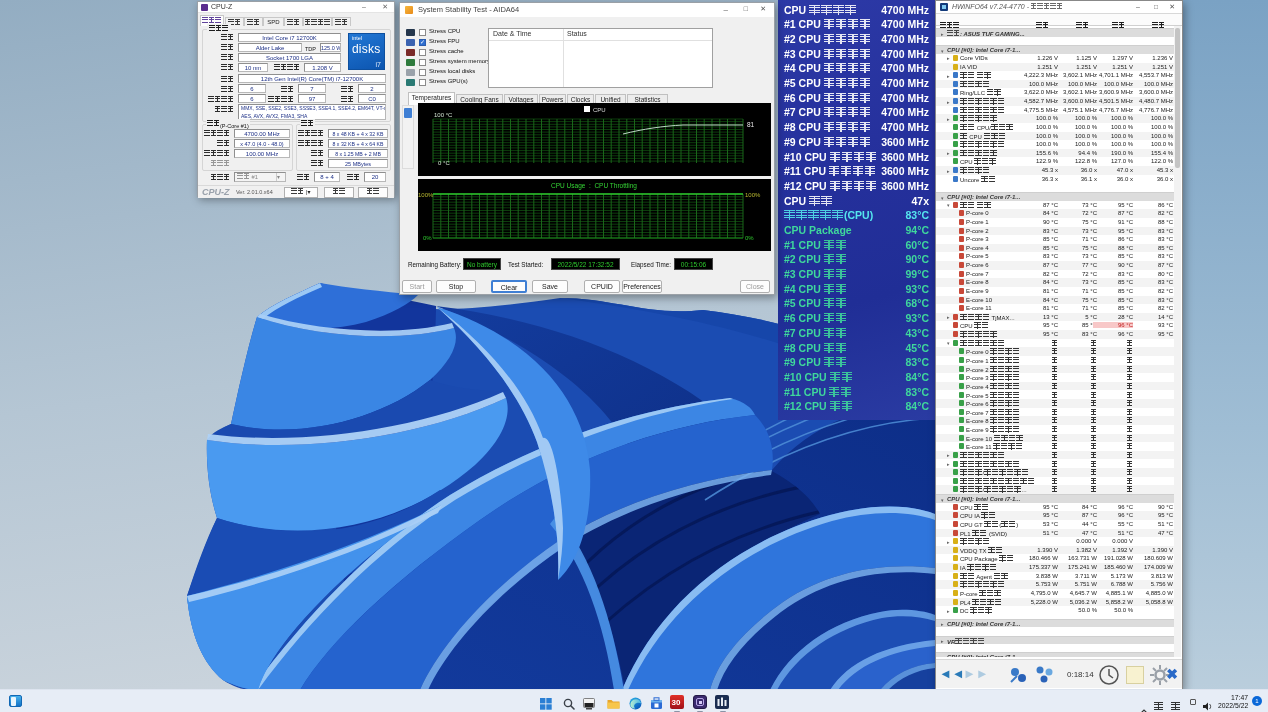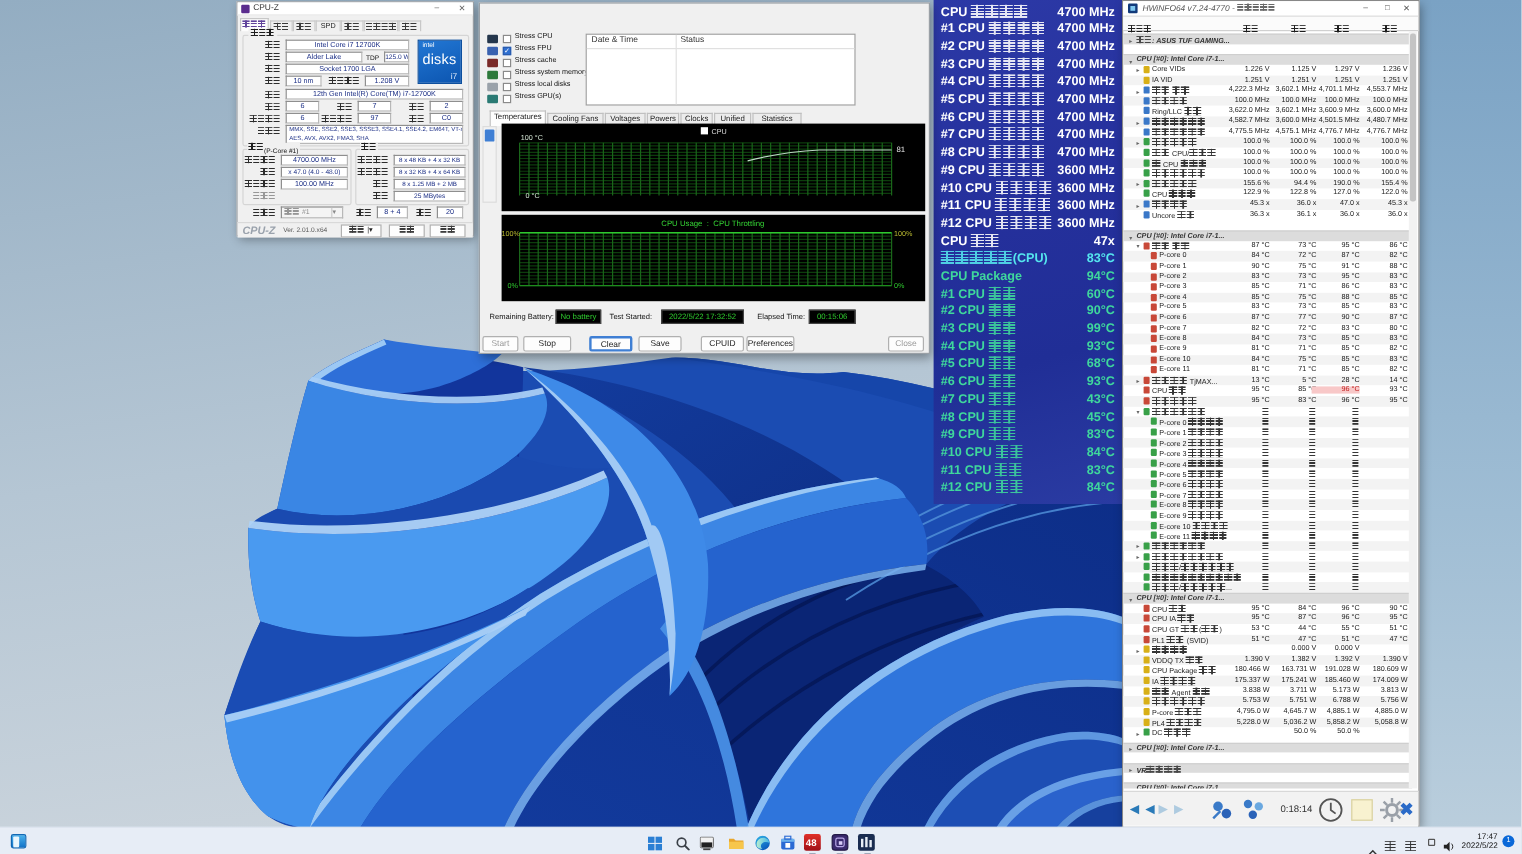--- a/index.html
+++ b/index.html
@@ -231,20 +231,27 @@
     <div class="fieldbox" style="left:166px;top:170px;width:22px;height:10px;font-size:6px;">20</div>
     <div class="abs" style="left:0;top:183px;width:100%;height:13px;border-top:1px solid #d9d9d9;background:#f0f0f0">
       <div class="abs" style="left:4px;top:1px;font-size:9px;font-weight:bold;color:#9aa2ac;font-style:italic">CPU-Z</div>
       <div class="abs" style="left:38px;top:3px;font-size:5.5px;color:#555">Ver. 2.01.0.x64</div>
       <div class="btn" style="left:86px;top:1px;width:34px;height:11px;font-size:6px;line-height:9px"><i class="k6"></i><i class="k6"></i>&nbsp;|▾</div>
       <div class="btn" style="left:126px;top:1px;width:30px;height:11px;font-size:6px;line-height:9px"><i class="k6"></i><i class="k6"></i></div>
       <div class="btn" style="left:160px;top:1px;width:30px;height:11px;font-size:6px;line-height:9px"><i class="k6"></i><i class="k6"></i></div>
     </div>
   </div>
 <div class="win" style="left:399px;top:2px;width:376px;height:293px;z-index:10">
+    <div class="abs" style="left:0;top:0;width:100%;height:14px;background:#fff">
+      <div class="abs" style="left:5px;top:3px;width:8px;height:8px;background:linear-gradient(135deg,#f6b73c,#e88a1a);border-radius:1px"></div>
+      <div class="abs" style="left:18px;top:2px;font-size:7.5px;color:#444">System Stability Test - AIDA64</div>
+      <div class="abs" style="right:46px;top:2px;font-size:8px;color:#555">–</div>
+      <div class="abs" style="right:26px;top:2px;font-size:7px;color:#555">□</div>
+      <div class="abs" style="right:8px;top:2px;font-size:7px;color:#555">✕</div>
+    </div>
     <div class="abs" style="left:6px;top:26px;width:9px;height:7px;background:#24364c;border-radius:1px"></div>
     <div class="abs" style="left:19px;top:26px;width:7px;height:7px;background:#fff;border:1px solid #8a8a8a"></div>
     <div class="abs" style="left:29px;top:25px;font-size:6px;color:#111">Stress CPU</div>
     <div class="abs" style="left:6px;top:36px;width:9px;height:7px;background:#3a62b0;border-radius:1px"></div>
     <div class="abs" style="left:19px;top:36px;width:7px;height:7px;background:#2f6fd0;border:1px solid #2a5cae"></div>
     <div class="abs" style="left:20px;top:35px;font-size:6px;color:#fff">✓</div>
     <div class="abs" style="left:29px;top:35px;font-size:6px;color:#111">Stress FPU</div>
     <div class="abs" style="left:6px;top:46px;width:9px;height:7px;background:#7a2a28;border-radius:1px"></div>
     <div class="abs" style="left:19px;top:46px;width:7px;height:7px;background:#fff;border:1px solid #8a8a8a"></div>
     <div class="abs" style="left:29px;top:45px;font-size:6px;color:#111">Stress cache</div>
@@ -1075,21 +1082,21 @@
         <circle cx="6.5" cy="6.5" r="6" fill="url(#eg)"></circle>
         <path d="M1.6 9.2 C0.8 5.4 3.4 2.2 7 2.2 C10 2.2 12 4.2 12.2 6.6 C10.4 5.2 7 5.4 5.6 7.4 C4.6 8.8 5.2 10.6 6.4 11.6 C4.2 11.4 2.2 10.6 1.6 9.2 Z" fill="url(#eg2)" opacity="0.95"></path>
       </svg></div>
     <div class="abs" style="left:650px;top:5.5px;width:13px;height:13px"><svg width="13" height="13">
         <rect x="1" y="3" width="11" height="9" rx="1.5" fill="#2a6ad4"></rect>
         <rect x="1" y="3" width="11" height="2.5" fill="#6ab0ec"></rect>
         <rect x="4" y="0.8" width="5" height="2.5" fill="none" stroke="#2a6ad4" stroke-width="1"></rect>
         <rect x="4.5" y="6.5" width="4" height="4" fill="#fff"></rect>
       </svg></div>
     <div class="abs" style="left:670px;top:5px;width:14px;height:14px;background:linear-gradient(180deg,#e03028,#a01018);border-radius:2px">
-      <div class="abs" style="left:1.5px;top:2.5px;font-size:8px;font-weight:bold;color:#fff">48</div>
+      <div class="abs" style="left:1.5px;top:2.5px;font-size:8px;font-weight:bold;color:#fff">30</div>
     </div>
     <div class="abs" style="left:693px;top:5px;width:14px;height:14px;background:#3a2a6e;border-radius:3px;border:1px solid #241a48">
       <div class="abs" style="left:2px;top:2px;width:8px;height:8px;border:1.5px solid #b8a8e8;border-radius:2px"></div>
       <div class="abs" style="left:4.5px;top:4.5px;width:3px;height:3px;background:#d8ccf8"></div>
     </div>
     <div class="abs" style="left:715px;top:5px;width:14px;height:14px;background:#1a2c50;border-radius:2px"><svg width="14" height="14">
         <g fill="#e8eef6">
           <rect x="2.5" y="4" width="2" height="7"></rect>
           <rect x="6" y="2.5" width="2" height="8.5"></rect>
           <rect x="9.5" y="5" width="2" height="6"></rect>

